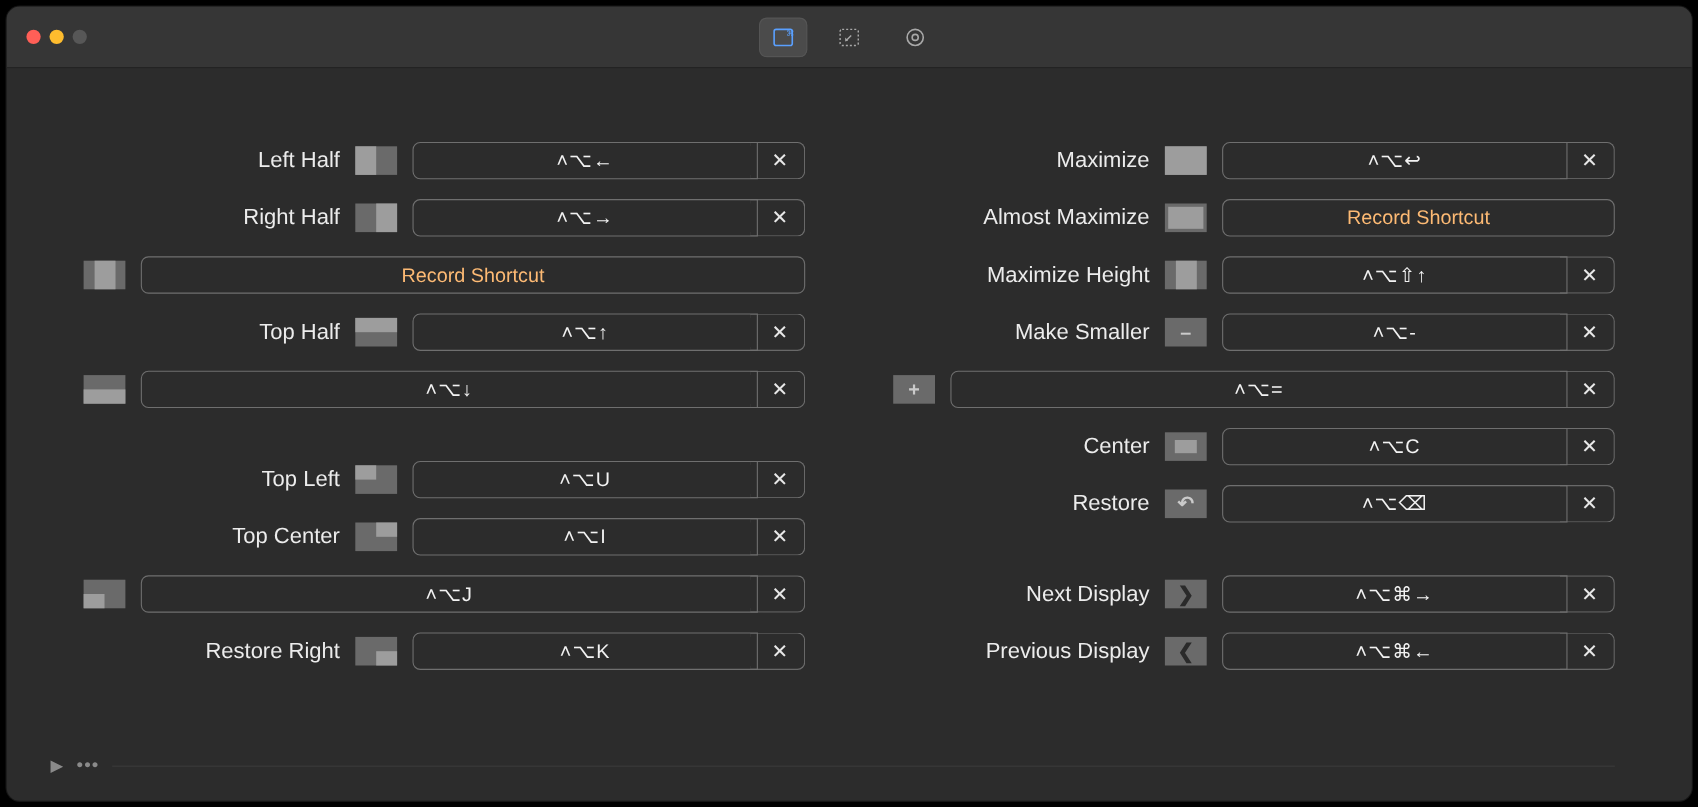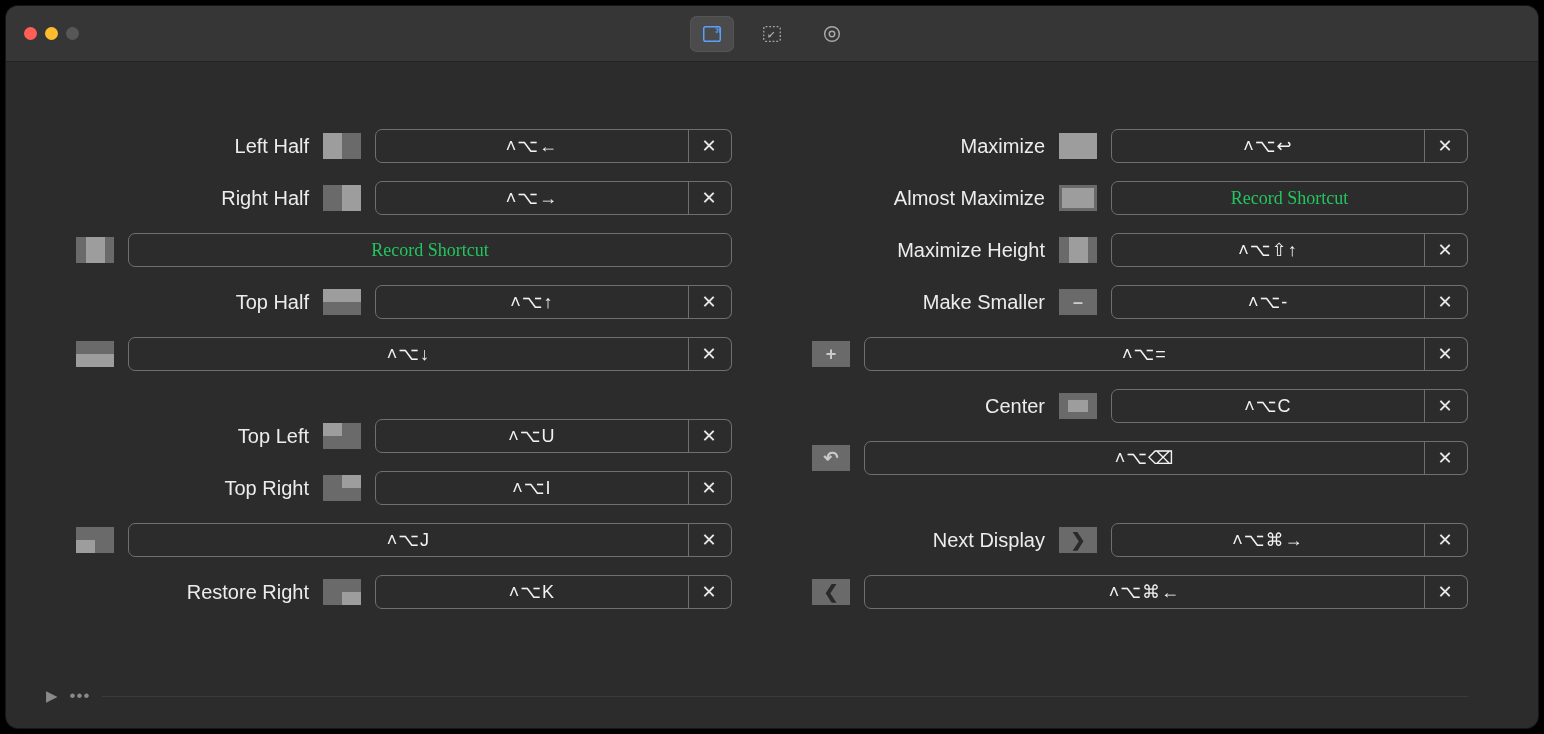--- a/index.html
+++ b/index.html
@@ -99,21 +99,21 @@
     border: 1px solid #6f6f6f;
     border-radius: 7px;
     display: flex;
     align-items: center;
     justify-content: center;
     font-size: 18px;
     letter-spacing: 1px;
     color: #f2f2f2;
     background: transparent;
   }
-  .rec-field.placeholder { color: #22c55e; font-size: 18px; letter-spacing: 0; font-family: Liberation Serif, serif; }
+  .rec-field.placeholder { color: #fdba74; font-size: 18px; letter-spacing: 0; }
   .rec-clear {
     width: 50px;
     border: 1px solid #6f6f6f;
     border-left: none;
     border-top-right-radius: 7px;
     border-bottom-right-radius: 7px;
     display: flex; align-items: center; justify-content: center;
     margin-left: -7px;
     padding-left: 5px;
     font-size: 18px;
@@ -250,21 +250,21 @@
             <div class="label">Top Left</div>
             <div class="thumb t-tl">
               <div class="hl"></div>
             </div>
             <div class="recorder rec-group">
               <div class="rec-field">˄⌥U</div>
               <div class="rec-clear">✕</div>
             </div>
           </div>
           <div class="row">
-            <div class="label">Top Right</div>
+            <div class="label">Top Center</div>
             <div class="thumb t-tr">
               <div class="hl"></div>
             </div>
             <div class="recorder rec-group">
               <div class="rec-field">˄⌥I</div>
               <div class="rec-clear">✕</div>
             </div>
           </div>
           <div class="row">
             <div class="thumb t-bl">
@@ -339,40 +339,42 @@
             <div class="label">Center</div>
             <div class="thumb t-center">
               <div class="hl"></div>
             </div>
             <div class="recorder rec-group">
               <div class="rec-field">˄⌥C</div>
               <div class="rec-clear">✕</div>
             </div>
           </div>
           <div class="row">
+            <div class="label">Restore</div>
             <div class="thumb t-none">
               <div class="sym sym-light">↶</div>
             </div>
             <div class="recorder rec-group">
               <div class="rec-field">˄⌥⌫</div>
               <div class="rec-clear">✕</div>
             </div>
           </div>
           <div class="spacer"></div>
           <div class="row">
             <div class="label">Next Display</div>
             <div class="thumb t-none">
               <div class="sym ">❯</div>
             </div>
             <div class="recorder rec-group">
               <div class="rec-field">˄⌥⌘→</div>
               <div class="rec-clear">✕</div>
             </div>
           </div>
           <div class="row">
+            <div class="label">Previous Display</div>
             <div class="thumb t-none">
               <div class="sym ">❮</div>
             </div>
             <div class="recorder rec-group">
               <div class="rec-field">˄⌥⌘←</div>
               <div class="rec-clear">✕</div>
             </div>
           </div>
         </div>
     </div>

